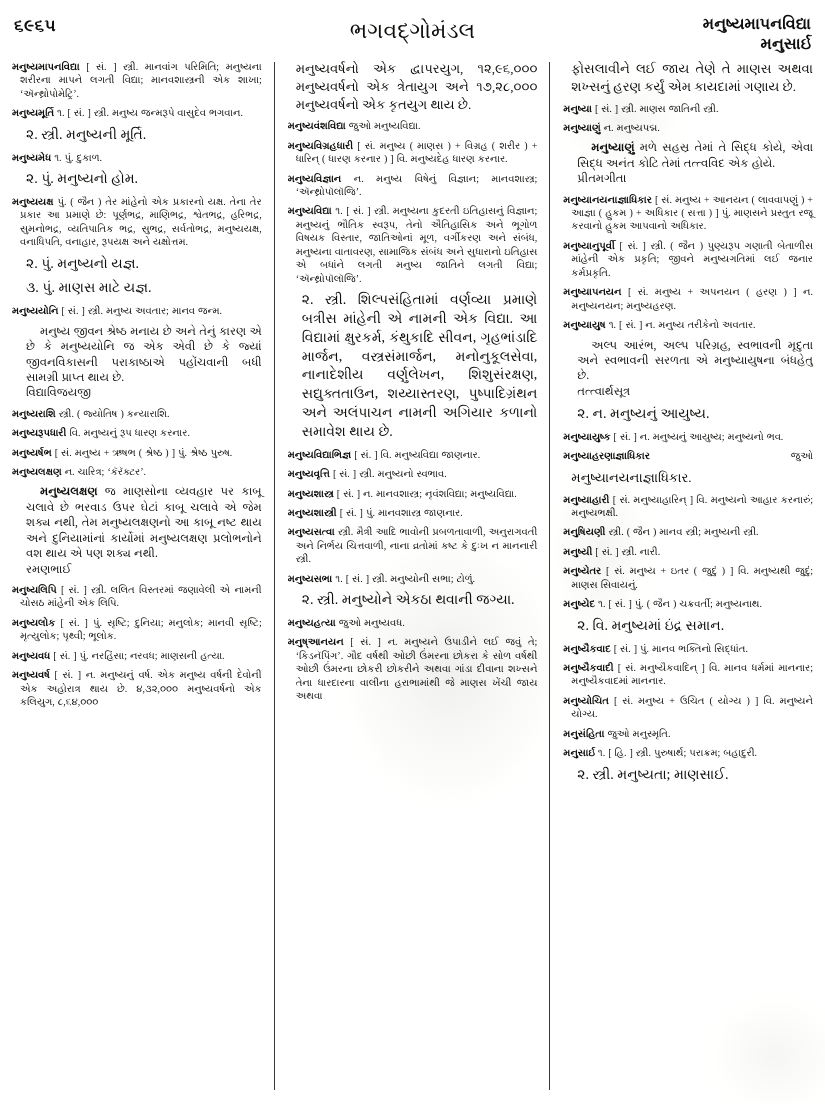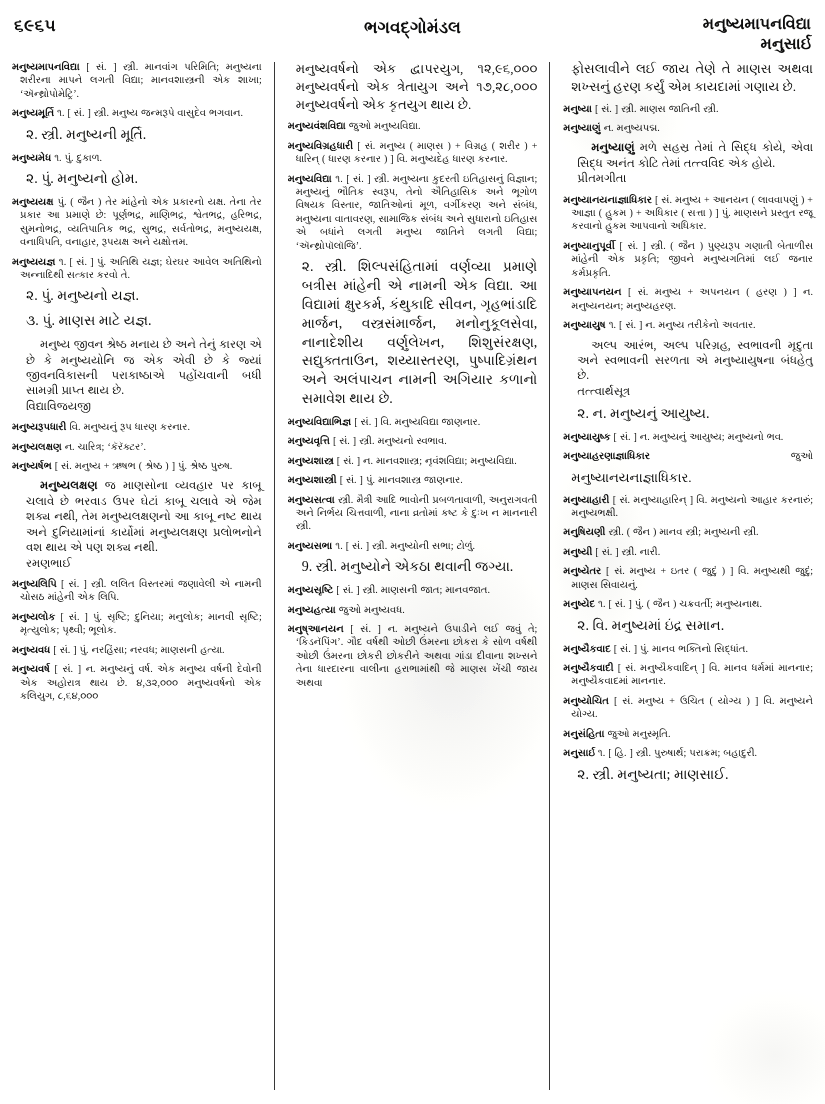--- a/index.html
+++ b/index.html
@@ -31,21 +31,21 @@
   
   #runhead{
     position:absolute;left:0;top:0;width:825px;height:56px;
   }
   #folio{
     position:absolute;left:14px;top:16px;
     font-weight:bold;font-size:17px;letter-spacing:.5px;
   }
   #centerhead{
     position:absolute;left:0;top:18px;width:825px;text-align:center;
-    font-weight:bold;font-size:17px;
+    font-weight:normal;font-size:22px;
   }
   #rightheadwrap{
     position:absolute;right:14px;top:14px;text-align:right;line-height:1.22;
   }
   #rightheadwrap .rh1{font-weight:bold;font-size:16px;display:block;}
   #rightheadwrap .rh2{font-weight:bold;font-size:16px;display:block;}
 
   
   #cols{
     position:absolute;left:0;top:60px;
@@ -136,48 +136,49 @@
   </div>
 
   <div id="cols">
     <div class="col" id="col-1">
         <p class="entry"><span class="hw">મનુષ્યમાપનવિદ્યા</span><span> [ સં. ] સ્ત્રી. માનવાંગ પરિમિતિ; મનુષ્યના શરીરના માપને લગતી વિદ્યા; માનવશાસ્ત્રની એક શાખા; ‘ઍન્થ્રોપોમેટ્રિ’.</span></p>
         <p class="entry"><span class="hw">મનુષ્યમૂર્તિ</span><span> ૧. [ સં. ] સ્ત્રી. મનુષ્ય જન્મરૂપે વાસુદેવ ભગવાન.</span></p>
         <p class="sense">૨. સ્ત્રી. મનુષ્યની મૂર્તિ.</p>
         <p class="entry"><span class="hw">મનુષ્યમેધ</span><span> ૧. પું. દુકાળ.</span></p>
         <p class="sense">૨. પું. મનુષ્યનો હોમ.</p>
         <p class="entry"><span class="hw">મનુષ્યયક્ષ</span><span> પું. ( જૈન ) તેર માંહેનો એક પ્રકારનો યક્ષ. તેના તેર પ્રકાર આ પ્રમાણે છે: પૂર્ણભદ્ર, માણિભદ્ર, શ્વેતભદ્ર, હરિભદ્ર, સુમનોભદ્ર, વ્યતિપાતિક ભદ્ર, સુભદ્ર, સર્વતોભદ્ર, મનુષ્યયક્ષ, વનાધિપતિ, વનાહાર, રૂપયક્ષ અને યક્ષોત્તમ.</span></p>
-        <p class="entry"><span class="hw">મનુષ્યયજ્ઞ</span><span> ૧. [ સં. ] પું. અતિથિ યજ્ઞ; ઘેરઘર આવેલ અતિથિનો અન્નાદિથી સત્કાર કરવો તે.</span></p>
         <p class="sense">૨. પું. મનુષ્યનો યજ્ઞ.</p>
         <p class="sense">૩. પું. માણસ માટે યજ્ઞ.</p>
+        <p class="entry"><span class="hw">મનુષ્યયોનિ</span><span> [ સં. ] સ્ત્રી. મનુષ્ય અવતાર; માનવ જન્મ.</span></p>
         <p class="quote"><span>મનુષ્ય જીવન શ્રેષ્ઠ મનાય છે અને તેનું કારણ એ છે કે મનુષ્યયોનિ જ એક એવી છે કે જ્યાં જીવનવિકાસની પરાકાષ્ઠાએ પહોંચવાની બધી સામગ્રી પ્રાપ્ત થાય છે.</span><span class="attrib">વિદ્યાવિજયજી</span></p>
+        <p class="entry"><span class="hw">મનુષ્યરાશિ</span><span> સ્ત્રી. ( જ્યોતિષ ) કન્યારાશિ.</span></p>
         <p class="entry"><span class="hw">મનુષ્યરૂપધારી</span><span> વિ. મનુષ્યનું રૂપ ધારણ કરનાર.</span></p>
+        <p class="entry"><span class="hw">મનુષ્યર્ષભ</span><span> [ સં. મનુષ્ય + ઋષભ ( શ્રેષ્ઠ ) ] પું. શ્રેષ્ઠ પુરુષ.</span></p>
         <p class="entry"><span class="hw">મનુષ્યલક્ષણ</span><span> ન. ચારિત્ર; ‘કૅરૅક્ટર’.</span></p>
-        <p class="entry"><span class="hw">મનુષ્યર્ષભ</span><span> [ સં. મનુષ્ય + ઋષભ ( શ્રેષ્ઠ ) ] પું. શ્રેષ્ઠ પુરુષ.</span></p>
         <p class="quote"><span class="b">મનુષ્યલક્ષણ</span><span> જ માણસોના વ્યવહાર પર કાબૂ ચલાવે છે ભરવાડ ઉપર ઘેટાં કાબૂ ચલાવે એ જેમ શક્ય નથી, તેમ મનુષ્યલક્ષણનો આ કાબૂ નષ્ટ થાય અને દુનિયામાંનાં કાર્યોમાં મનુષ્યલક્ષણ પ્રલોભનોને વશ થાય એ પણ શક્ય નથી.</span><span class="attrib">રમણભાઈ</span></p>
         <p class="entry"><span class="hw">મનુષ્યલિપિ</span><span> [ સં. ] સ્ત્રી. લલિત વિસ્તરમાં જણાવેલી એ નામની ચોસઠ માંહેની એક લિપિ.</span></p>
         <p class="entry"><span class="hw">મનુષ્યલોક</span><span> [ સં. ] પું. સૃષ્ટિ; દુનિયા; મનુલોક; માનવી સૃષ્ટિ; મૃત્યુલોક; પૃથ્વી; ભૂલોક.</span></p>
         <p class="entry"><span class="hw">મનુષ્યવધ</span><span> [ સં. ] પું. નરહિંસા; નરવધ; માણસની હત્યા.</span></p>
         <p class="entry"><span class="hw">મનુષ્યવર્ષ</span><span> [ સં. ] ન. મનુષ્યનું વર્ષ. એક મનુષ્ય વર્ષની દેવોની એક અહોરાત્ર થાય છે. ૪,૩૨,૦૦૦ મનુષ્યવર્ષનો એક કલિયુગ, ૮,૬૪,૦૦૦</span></p>
       </div>
     <div class="rule"></div>
     <div class="col" id="col-2">
         <p class="cont">મનુષ્યવર્ષનો એક દ્વાપરયુગ, ૧૨,૯૬,૦૦૦ મનુષ્યવર્ષનો એક ત્રેતાયુગ અને ૧૭,૨૮,૦૦૦ મનુષ્યવર્ષનો એક કૃતયુગ થાય છે.</p>
         <p class="entry"><span class="hw">મનુષ્યવંશવિદ્યા</span><span> જુઓ મનુષ્યવિદ્યા.</span></p>
         <p class="entry"><span class="hw">મનુષ્યવિગ્રહધારી</span><span> [ સં. મનુષ્ય ( માણસ ) + વિગ્રહ ( શરીર ) + ધારિન્ ( ધારણ કરનાર ) ] વિ. મનુષ્યદેહ ધારણ કરનાર.</span></p>
+        <p class="entry"><span class="hw">મનુષ્યવિજ્ઞાન</span><span> ન. મનુષ્ય વિષેનું વિજ્ઞાન; માનવશાસ્ત્ર; ‘ઍન્થ્રોપૉલૉજિ’.</span></p>
         <p class="entry"><span class="hw">મનુષ્યવિદ્યા</span><span> ૧. [ સં. ] સ્ત્રી. મનુષ્યના કુદરતી ઇતિહાસનું વિજ્ઞાન; મનુષ્યનું ભૌતિક સ્વરૂપ, તેનો ઐતિહાસિક અને ભૂગોળ વિષયક વિસ્તાર, જાતિઓનાં મૂળ, વર્ગીકરણ અને સંબંધ, મનુષ્યના વાતાવરણ, સામાજિક સંબંધ અને સુધારાનો ઇતિહાસ એ બધાંને લગતી મનુષ્ય જાતિને લગતી વિદ્યા; ‘ઍન્થ્રોપૉલૉજિ’.</span></p>
         <p class="sense">૨. સ્ત્રી. શિલ્પસંહિતામાં વર્ણવ્યા પ્રમાણે બત્રીસ માંહેની એ નામની એક વિદ્યા. આ વિદ્યામાં ક્ષુરકર્મ, કંથુકાદિ સીવન, ગૃહભાંડાદિ માર્જન, વસ્ત્રસંમાર્જન, મનોનુકૂલસેવા, નાનાદેશીય વર્ણુલેખન, શિશુસંરક્ષણ, સદ્યુક્તતાઉન, શય્યાસ્તરણ, પુષ્પાદિગ્રંથન અને અલંપાચન નામની અગિયાર કળાનો સમાવેશ થાય છે.</p>
         <p class="entry"><span class="hw">મનુષ્યવિદ્યાભિજ્ઞ</span><span> [ સં. ] વિ. મનુષ્યવિદ્યા જાણનાર.</span></p>
         <p class="entry"><span class="hw">મનુષ્યવૃત્તિ</span><span> [ સં. ] સ્ત્રી. મનુષ્યનો સ્વભાવ.</span></p>
         <p class="entry"><span class="hw">મનુષ્યશાસ્ત્ર</span><span> [ સં. ] ન. માનવશાસ્ત્ર; નૃવંશવિદ્યા; મનુષ્યવિદ્યા.</span></p>
         <p class="entry"><span class="hw">મનુષ્યશાસ્ત્રી</span><span> [ સં. ] પું. માનવશાસ્ત્ર જાણનાર.</span></p>
         <p class="entry"><span class="hw">મનુષ્યસત્વા</span><span> સ્ત્રી. મૈત્રી આદિ ભાવોની પ્રબળતાવાળી, અનુરાગવતી અને નિર્ભય ચિત્તવાળી, નાના વ્રતોમાં કષ્ટ કે દુઃખ ન માનનારી સ્ત્રી.</span></p>
         <p class="entry"><span class="hw">મનુષ્યસભા</span><span> ૧. [ સં. ] સ્ત્રી. મનુષ્યોની સભા; ટોળું.</span></p>
-        <p class="sense">9. સ્ત્રી. મનુષ્યોને એકઠા થવાની જગ્યા.</p>
-        <p class="entry"><span class="hw">મનુષ્યસૃષ્ટિ</span><span> [ સં. ] સ્ત્રી. માણસની જાત; માનવજાત.</span></p>
+        <p class="sense">૨. સ્ત્રી. મનુષ્યોને એકઠા થવાની જગ્યા.</p>
         <p class="entry"><span class="hw">મનુષ્યહત્યા</span><span> જુઓ મનુષ્યવધ.</span></p>
         <p class="entry"><span class="hw">મનુષ્આનયન</span><span> [ સં. ] ન. મનુષ્યને ઉપાડીને લઈ જવું તે; ‘કિડનૅપિંગ’. ગૌદ વર્ષથી ઓછી ઉંમરના છોકરા કે સોળ વર્ષથી ઓછી ઉંમરના છોકરી છોકરીને અથવા ગાંડા દીવાના શખ્સને તેના ધારદારના વાલીના હરાભામાંથી જે માણસ ખેંચી જાય અથવા</span></p>
       </div>
     <div class="rule"></div>
     <div class="col" id="col-3">
         <p class="cont">ફોસલાવીને લઈ જાય તેણે તે માણસ અથવા શખ્સનું હરણ કર્યું એમ કાયદામાં ગણાય છે.</p>
         <p class="entry"><span class="hw">મનુષ્યા</span><span> [ સં. ] સ્ત્રી. માણસ જાતિની સ્ત્રી.</span></p>
         <p class="entry"><span class="hw">મનુષ્યાણું</span><span> ન. મનુષ્યપદ્મ.</span></p>
         <p class="quote"><span class="b">મનુષ્યાણું</span><span> મળે સહસ્ર તેમાં તે સિદ્ધ કોયે, એવા સિદ્ધ અનંત કોટિ તેમાં તત્ત્વવિદ એક હોયે.</span><span class="attrib">પ્રીતમગીતા</span></p>
         <p class="entry"><span class="hw">મનુષ્યાનયનાજ્ઞાધિકાર</span><span> [ સં. મનુષ્ય + આનયન ( લાવવાપણું ) + આજ્ઞા ( હુકમ ) + અધિકાર ( સત્તા ) ] પું. માણસને પ્રસ્તુત રજૂ કરવાનો હુકમ આપવાનો અધિકાર.</span></p>

